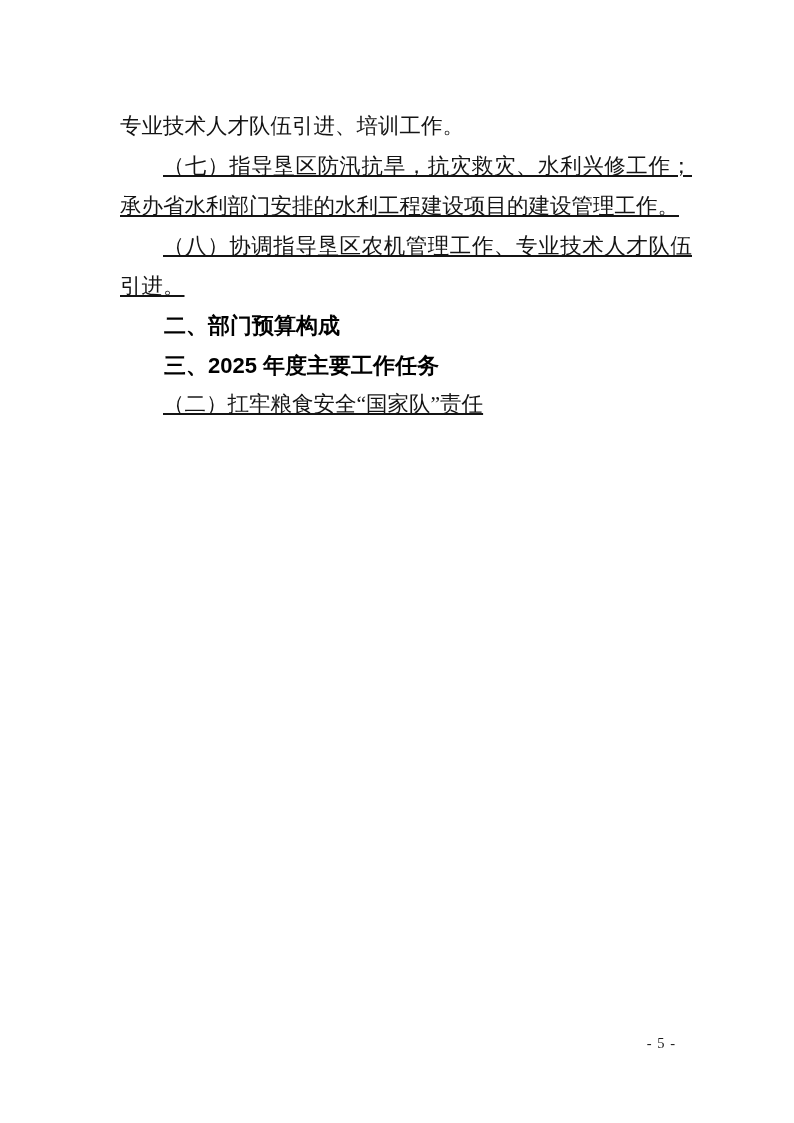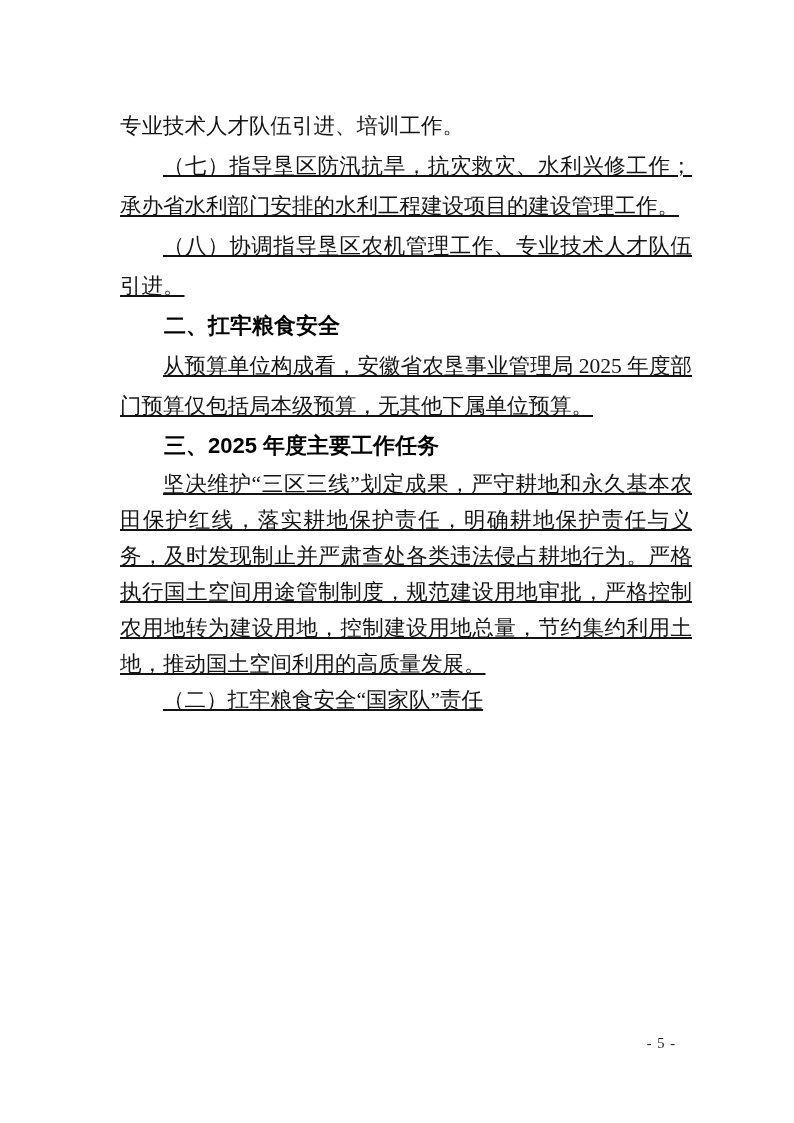--- a/index.html
+++ b/index.html
@@ -59,20 +59,18 @@
   }
 </style>
 </head>
 <body>
 
 <div class="page">
   <div class="content">
     <p>专业技术人才队伍引进、培训工作。</p>
     <p class="indent">（七）指导垦区防汛抗旱，抗灾救灾、水利兴修工作；承办省水利部门安排的水利工程建设项目的建设管理工作。</p>
     <p class="indent">（八）协调指导垦区农机管理工作、专业技术人才队伍引进。</p>
-    <p class="sec-heading">二、扛牢粮食安全</p>
-    <p class="indent">从预算单位构成看，安徽省农垦事业管理局 2025 年度部门预算仅包括局本级预算，无其他下属单位预算。</p>
+    <p class="sec-heading">二、部门预算构成</p>
     <p class="sec-heading">三、2025 年度主要工作任务</p>
-    <p class="indent tight">坚决维护“三区三线”划定成果，严守耕地和永久基本农田保护红线，落实耕地保护责任，明确耕地保护责任与义务，及时发现制止并严肃查处各类违法侵占耕地行为。严格执行国土空间用途管制制度，规范建设用地审批，严格控制农用地转为建设用地，控制建设用地总量，节约集约利用土地，推动国土空间利用的高质量发展。</p>
     <p class="indent tight">（二）扛牢粮食安全“国家队”责任</p>
   </div>
   <div class="page-number">- 5 -</div>
 </div>
 
 </body></html>

